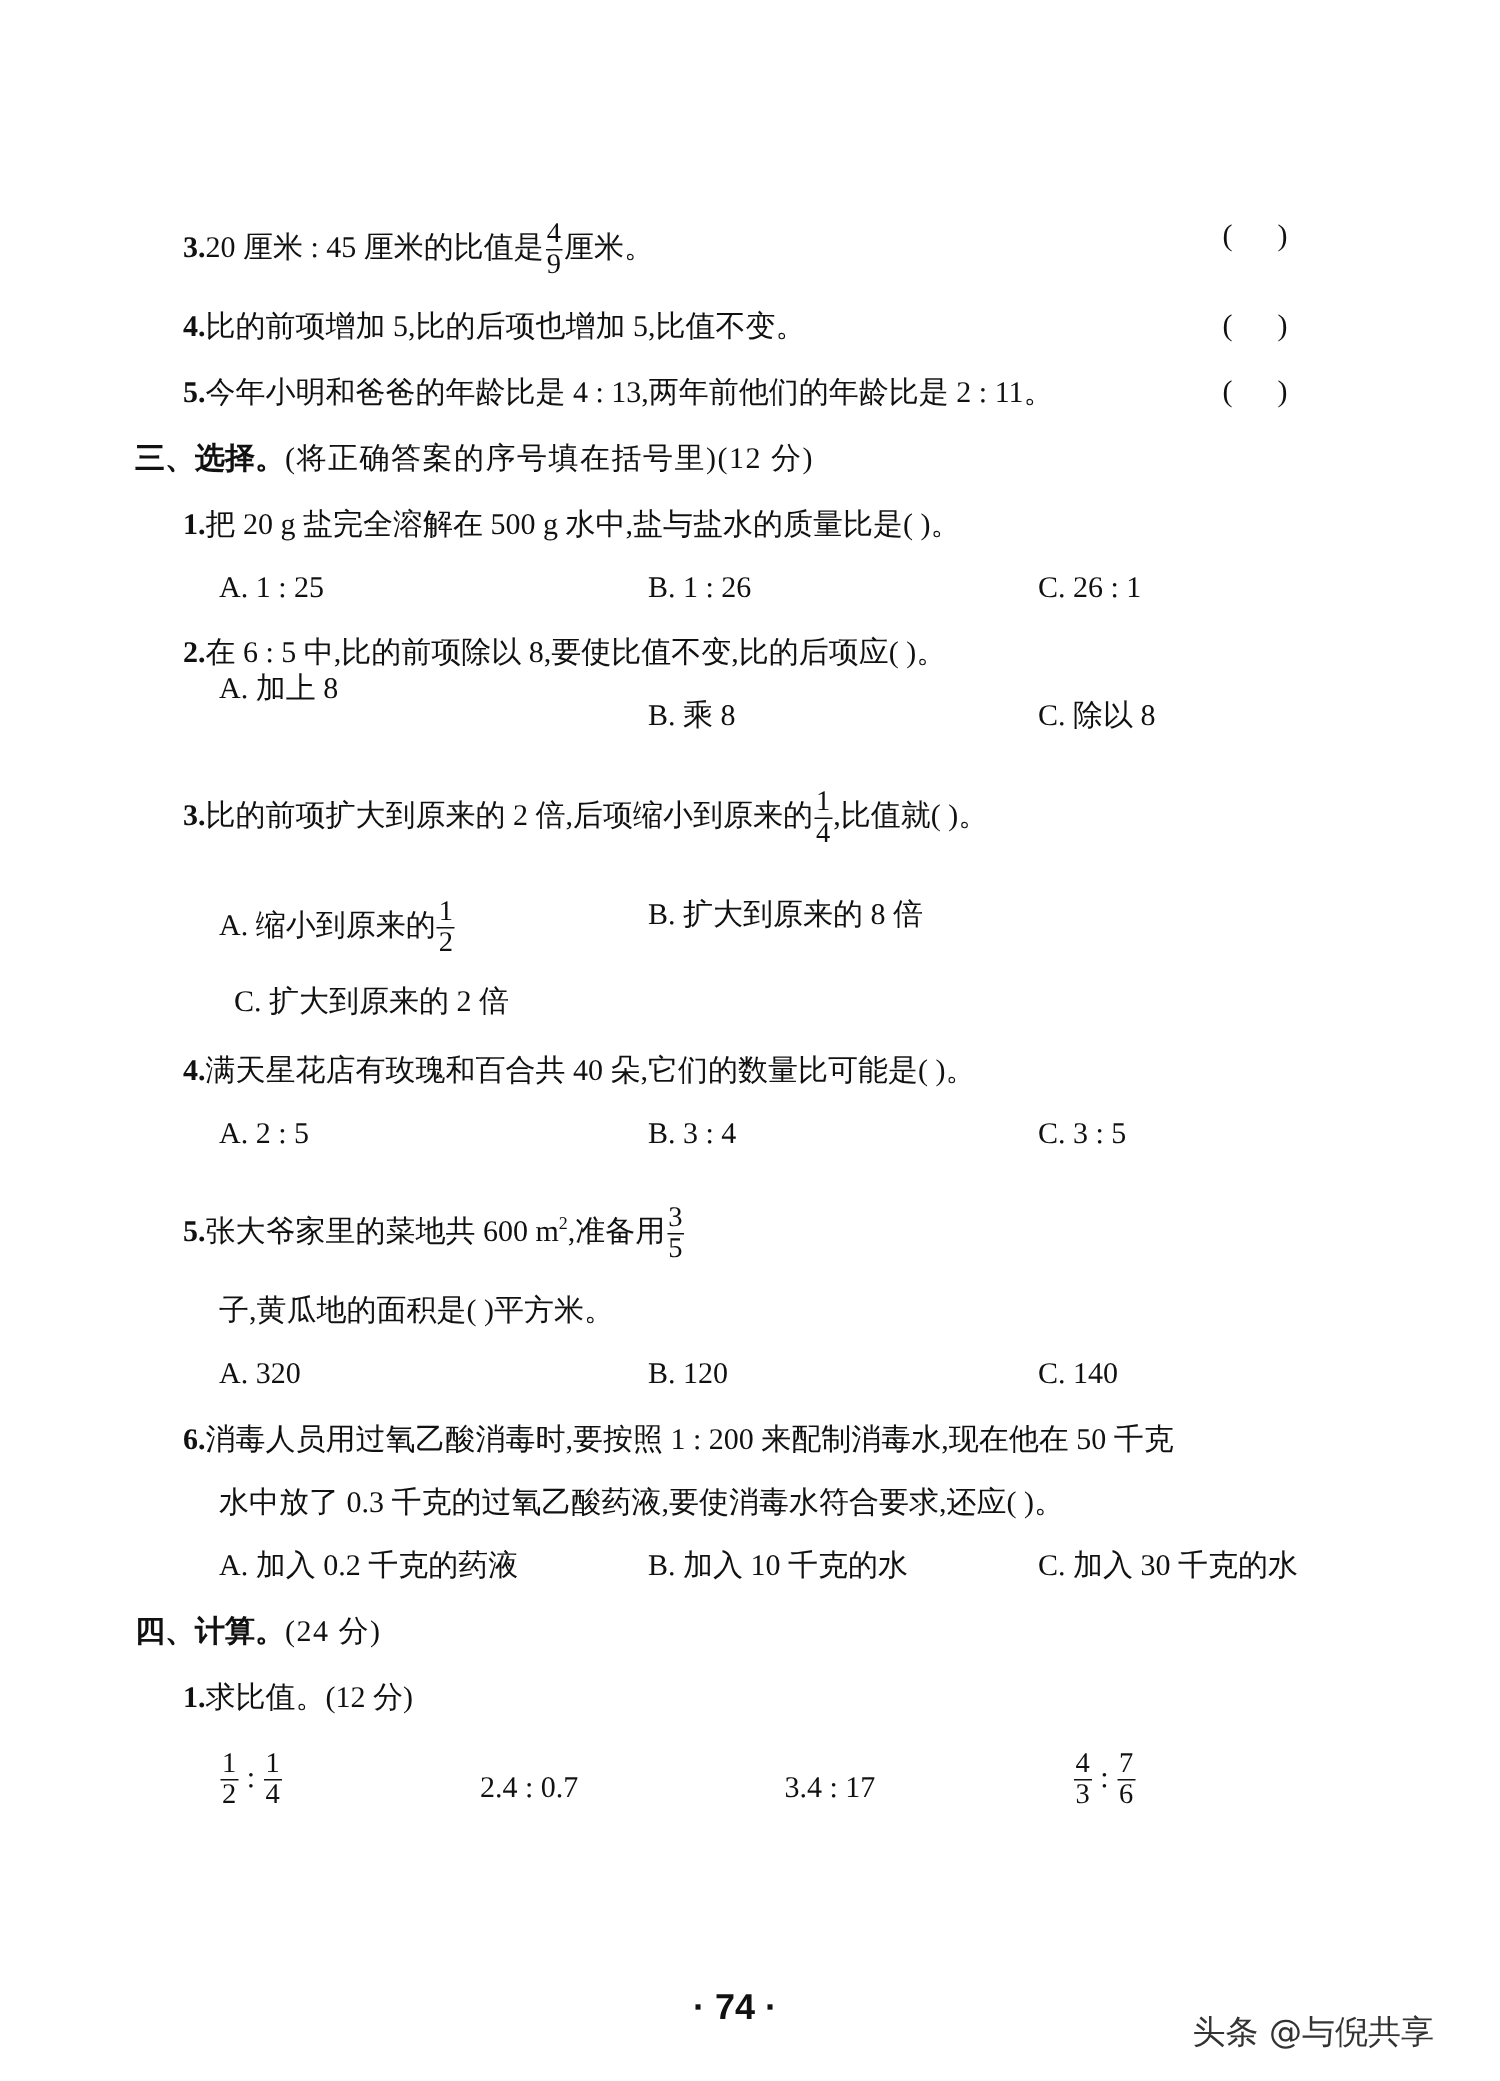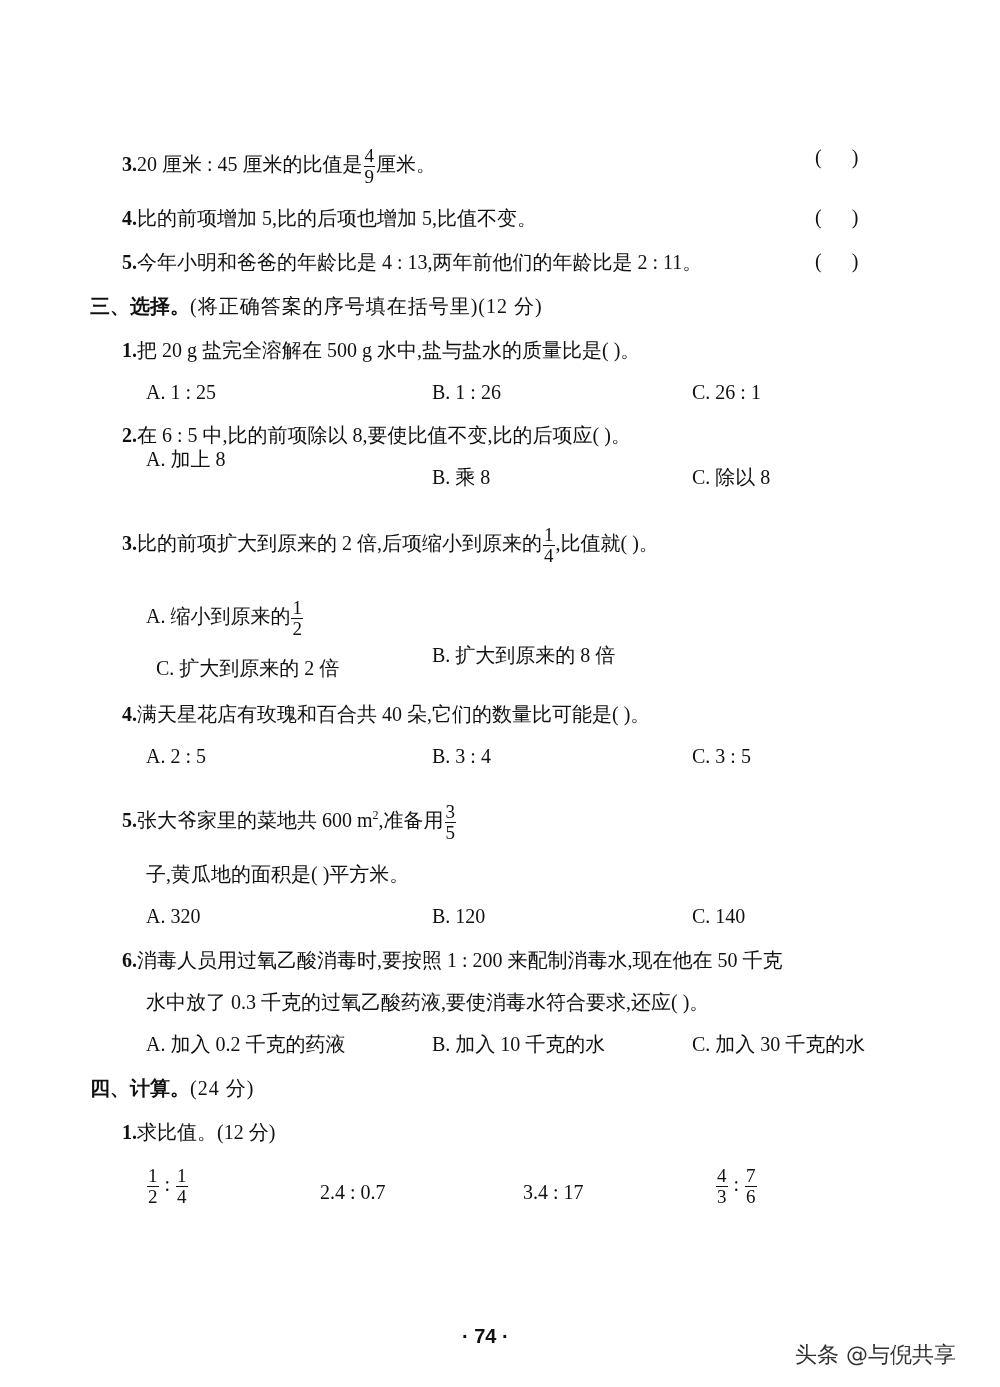--- a/index.html
+++ b/index.html
@@ -19,21 +19,21 @@
     display: inline-flex; flex-direction: column; align-items: center;
     vertical-align: middle; margin: 0 1px; font-size: 19px; line-height: 20px;
   }
   .frac .n { border-bottom: 1.4px solid #111; padding: 0 1px; }
   .frac .d { padding: 0 1px; }
   .paren {
     position: absolute; font-size: 20px; white-space: pre;
   }
   .opt { position: absolute; white-space: nowrap; font-size: 20px; line-height: 24px; }
   .footer-page {
-    position: absolute; left: 462px; top: 1325px; font-size: 20px; font-weight: bold;
+    position: absolute; left: 462px; top: 1325px; font-size: 24px; font-weight: bold;
     font-family: "Liberation Sans", sans-serif;
   }
   .watermark {
     position: absolute; left: 795px; top: 1340px; font-size: 22px; color: #333;
     font-family: "DejaVu Sans", sans-serif; letter-spacing: 0px;
   }
   sup { font-size: 12px; }
 </style>
 </head>
 <body>
@@ -79,21 +79,21 @@
       <span class="n">1</span>
       <span class="d">4</span>
     </span><span>,比值就(        )。</span>
 </div>
 <div class="opt" style="left:146px; top:598px;">
   <span>A. 缩小到原来的</span><span class="frac">
       <span class="n">1</span>
       <span class="d">2</span>
     </span>
 </div>
-<div class="opt" style="left:432px; top:598px;margin-top:45px;">B. 扩大到原来的 8 倍</div>
+<div class="opt" style="left:432px; top:598px;">B. 扩大到原来的 8 倍</div>
 <div class="opt" style="left:144px; top:656px;margin-left:12px;">C. 扩大到原来的 2 倍</div>
 
 <div class="line" style="left:122px; top:702px;">
   <span class="num">4.</span><span>满天星花店有玫瑰和百合共 40 朵,它们的数量比可能是(        )。</span>
 </div>
 <div class="opt" style="left:146px; top:744px;">A. 2 : 5</div>
 <div class="opt" style="left:432px; top:744px;">B. 3 : 4</div>
 <div class="opt" style="left:692px; top:744px;">C. 3 : 5</div>
 
 <div class="line" style="left:122px; top:802px;">

